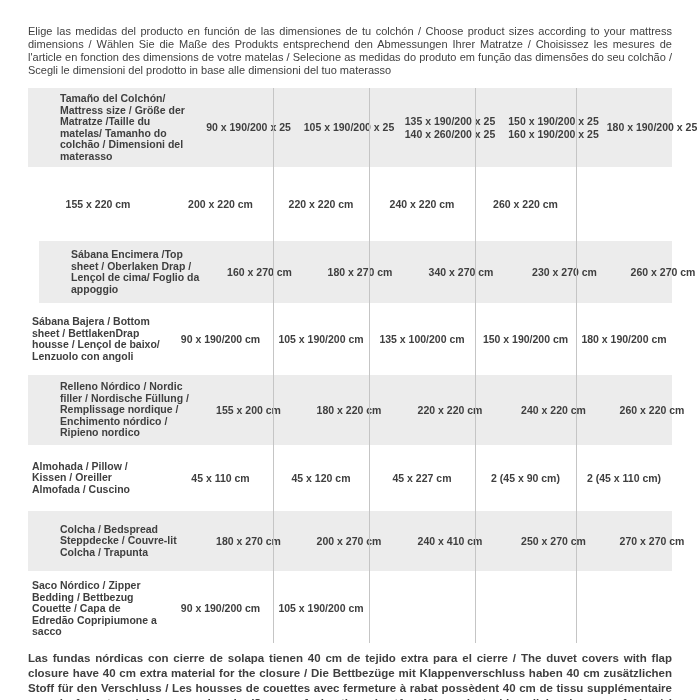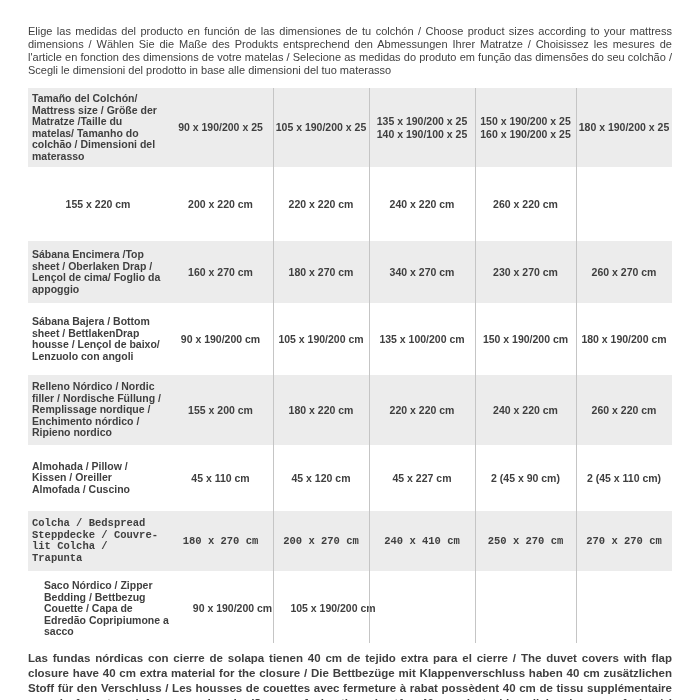--- a/index.html
+++ b/index.html
@@ -15,33 +15,33 @@
     text-align:justify;letter-spacing:0;
   }
   .table-wrap{position:relative;margin-top:10px;width:644px;}
   .vline{position:absolute;top:0;bottom:0;width:1px;background:#c5c5c5;z-index:2;}
   .row{
     display:grid;
     grid-template-columns:140px 105px 96px 106px 101px 96px;
     margin-bottom:4px;
     align-items:center;
   }
-  .row.stripe{background:#ececec;}
+  .row.stripe{background:#ececec;padding-left:28px;}
   .cell{box-sizing:border-box;}
   .cell.label{
     font-size:10.5px;font-weight:bold;line-height:11.5px;
     padding:5px 6px 5px 4px;text-align:left;
   }
   .cell.value{
     font-size:10.5px;font-weight:bold;text-align:center;
     line-height:13px;white-space:pre-line;padding:2px 1px;
   }
-  .r1{min-height:64px;} .r2{min-height:66px;} .r3{min-height:62px;}
+  .r1{min-height:64px;} .r2{min-height:66px;} .r3{min-height:62px;margin-left:11px;}
   .r4{min-height:64px;} .r5{min-height:70px;} .r6{min-height:58px;}
-  .r7{min-height:60px;font-family:Liberation Mono, monospace;} .r8{min-height:58px;margin-left:12px;}
+  .r7{min-height:60px;} .r8{min-height:58px;}
   .footnote{
     font-size:11.5px;font-weight:bold;line-height:15px;
     text-align:justify;margin-top:8px;
   }
 </style>
 </head>
 <body>
 
 <div class="page">
 
@@ -51,21 +51,21 @@
     <div class="vline" style="left:245px"></div>
     <div class="vline" style="left:341px"></div>
     <div class="vline" style="left:447px"></div>
     <div class="vline" style="left:548px"></div>
 
     <div class="row stripe r1">
       <div class="cell label">Tamaño del Colchón/ Mattress size / Größe der Matratze /Taille du matelas/ Tamanho do colchão / Dimensioni del materasso</div>
       <div class="cell value">90 x 190/200 x 25</div>
       <div class="cell value">105 x 190/200 x 25</div>
       <div class="cell value">135 x 190/200 x 25
-140 x 190/100 x 25</div>
+140 x 260/200 x 25</div>
       <div class="cell value">150 x 190/200 x 25
 160 x 190/200 x 25</div>
       <div class="cell value">180 x 190/200 x 25</div>
     </div>
 
     <div class="row r2">
       <div class="cell value">155 x 220 cm</div>
       <div class="cell value">200 x 220 cm</div>
       <div class="cell value">220 x 220 cm</div>
       <div class="cell value">240 x 220 cm</div>

